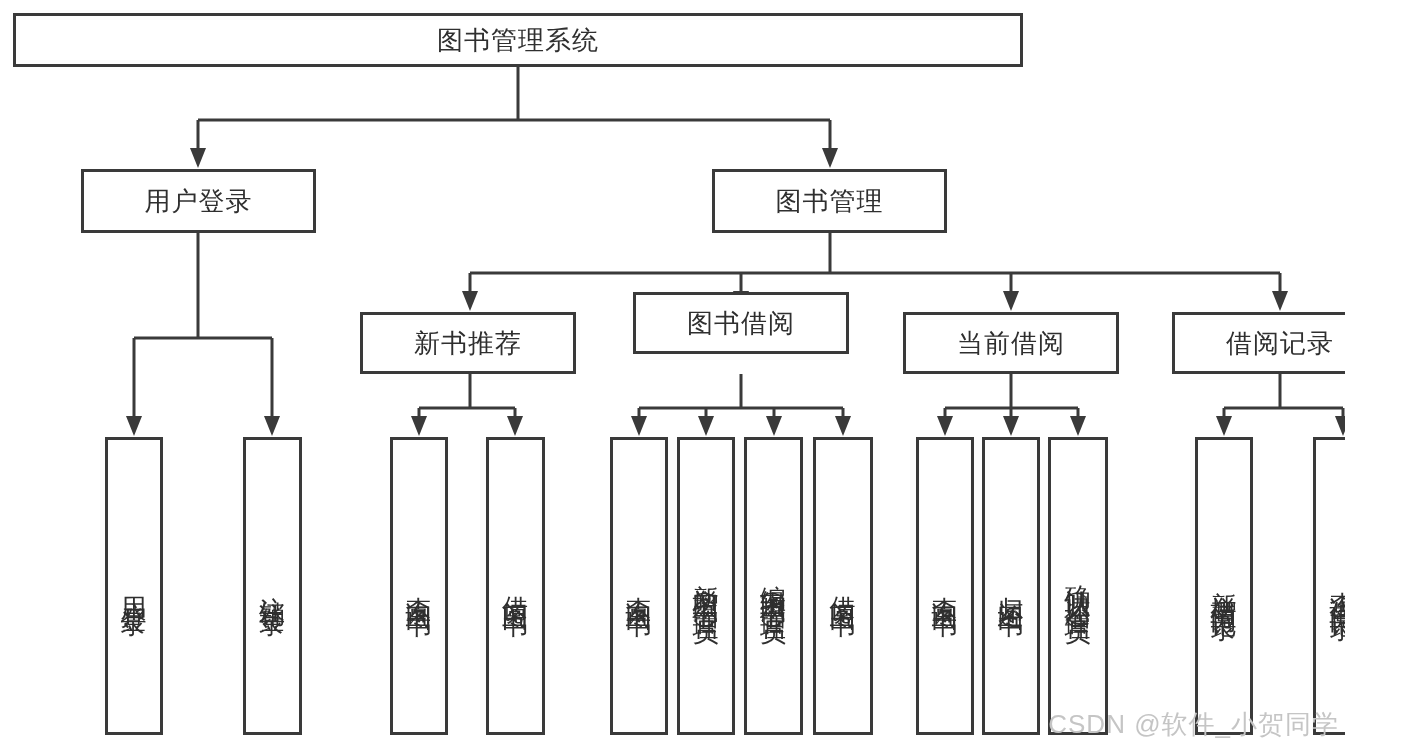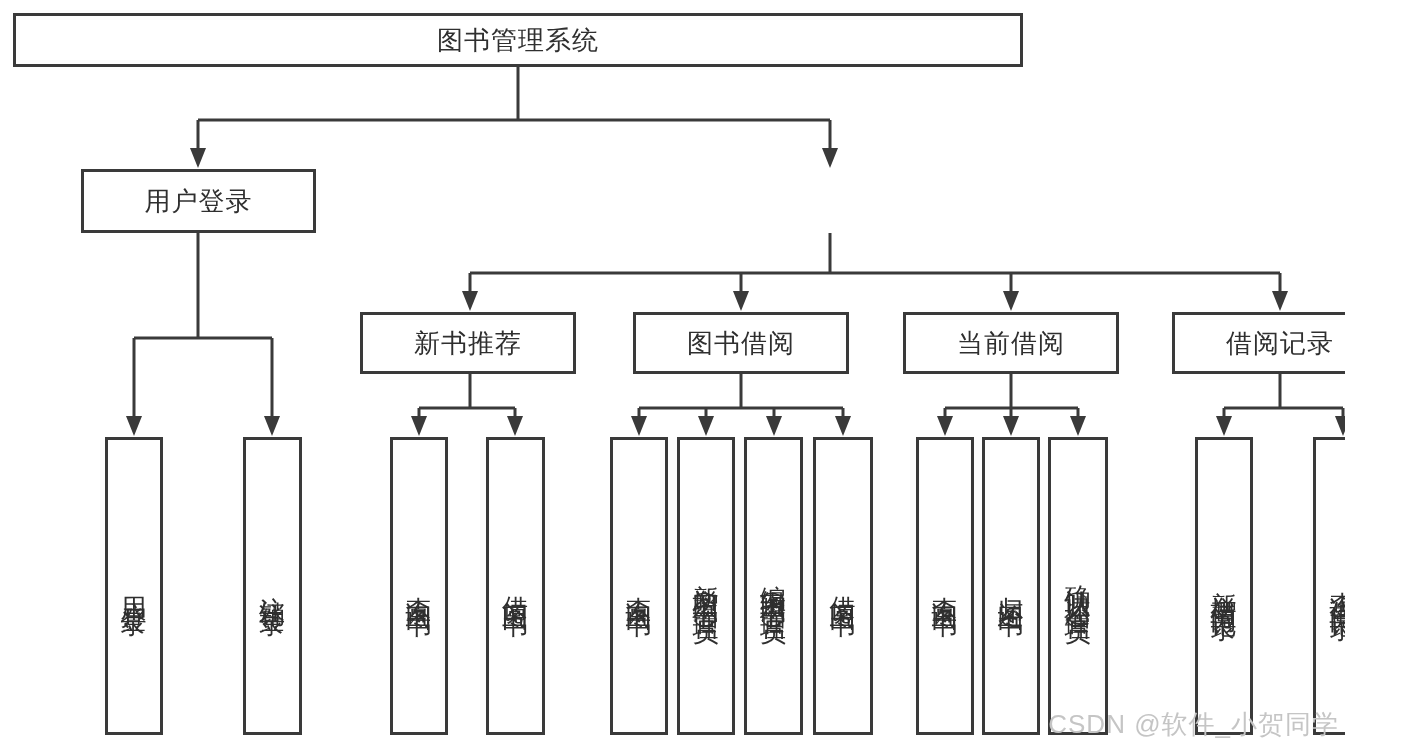--- a/index.html
+++ b/index.html
@@ -71,25 +71,28 @@
     <path class="a" d="M1335 416 L1351 416 L1343 436 Z"></path>
   </svg>
 
   <div class="node" style="left:13px;top:13px;width:1010px;height:54px;">
     <span>图书管理系统</span>
   </div>
 
   <div class="node" style="left:81px;top:169px;width:235px;height:64px;">
     <span>用户登录</span>
   </div>
+  <div class="node" style="left:712px;top:169px;width:235px;height:64px;">
+    <span>图书管理</span>
+  </div>
 
   <div class="node" style="left:360px;top:312px;width:216px;height:62px;">
     <span>新书推荐</span>
   </div>
-  <div class="node" style="left:633px;top:312px;width:216px;height:62px;">
+  <div class="node" style="left:633px;top:292px;width:216px;height:62px;">
     <span>图书借阅</span>
   </div>
   <div class="node" style="left:903px;top:312px;width:216px;height:62px;text-align:center;">
     <span>当前借阅</span>
   </div>
   <div class="node" style="left:1172px;top:312px;width:216px;height:62px;">
     <span>借阅记录</span>
   </div>
 
   <div class="node leaf" style="left:105px;top:437px;width:58px;height:298px;">

